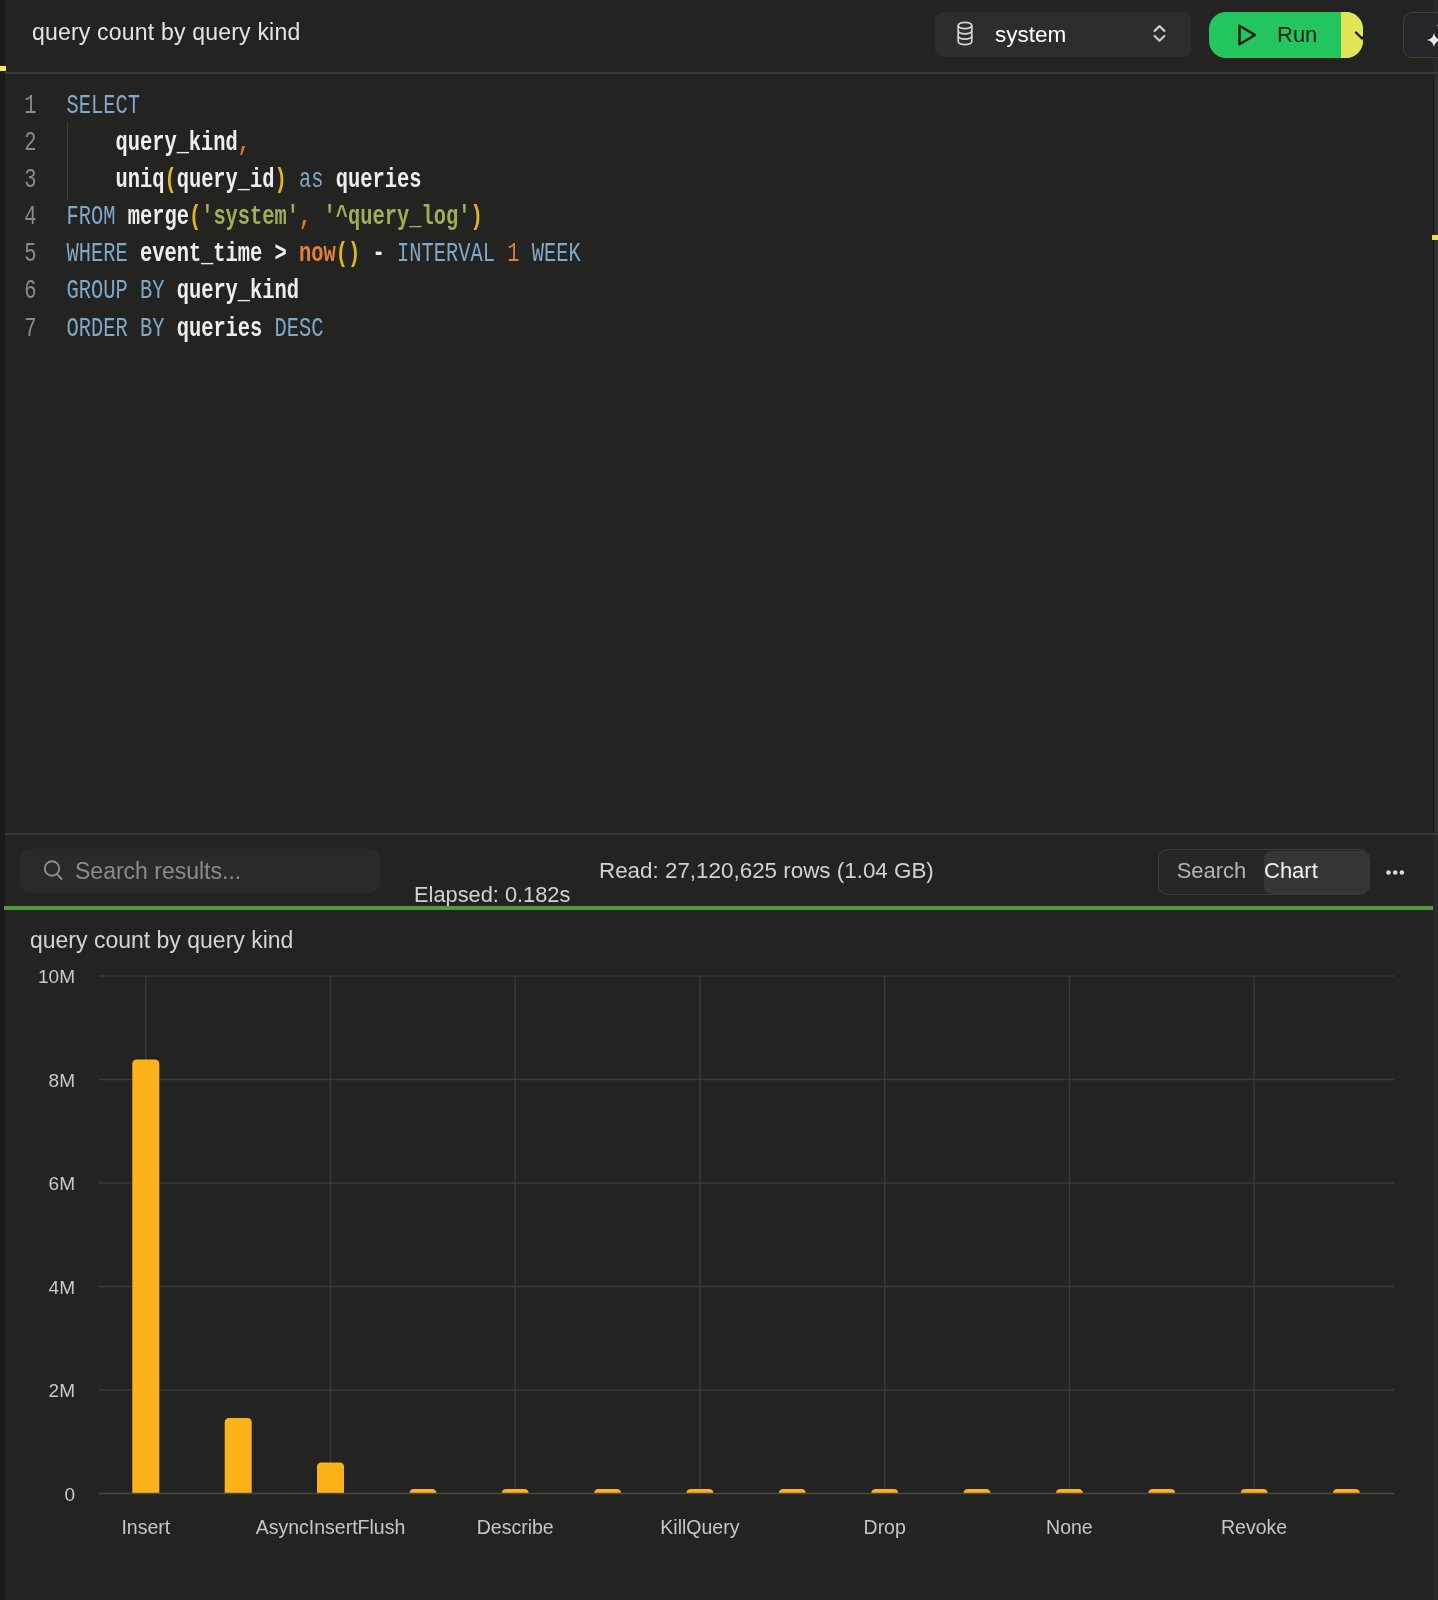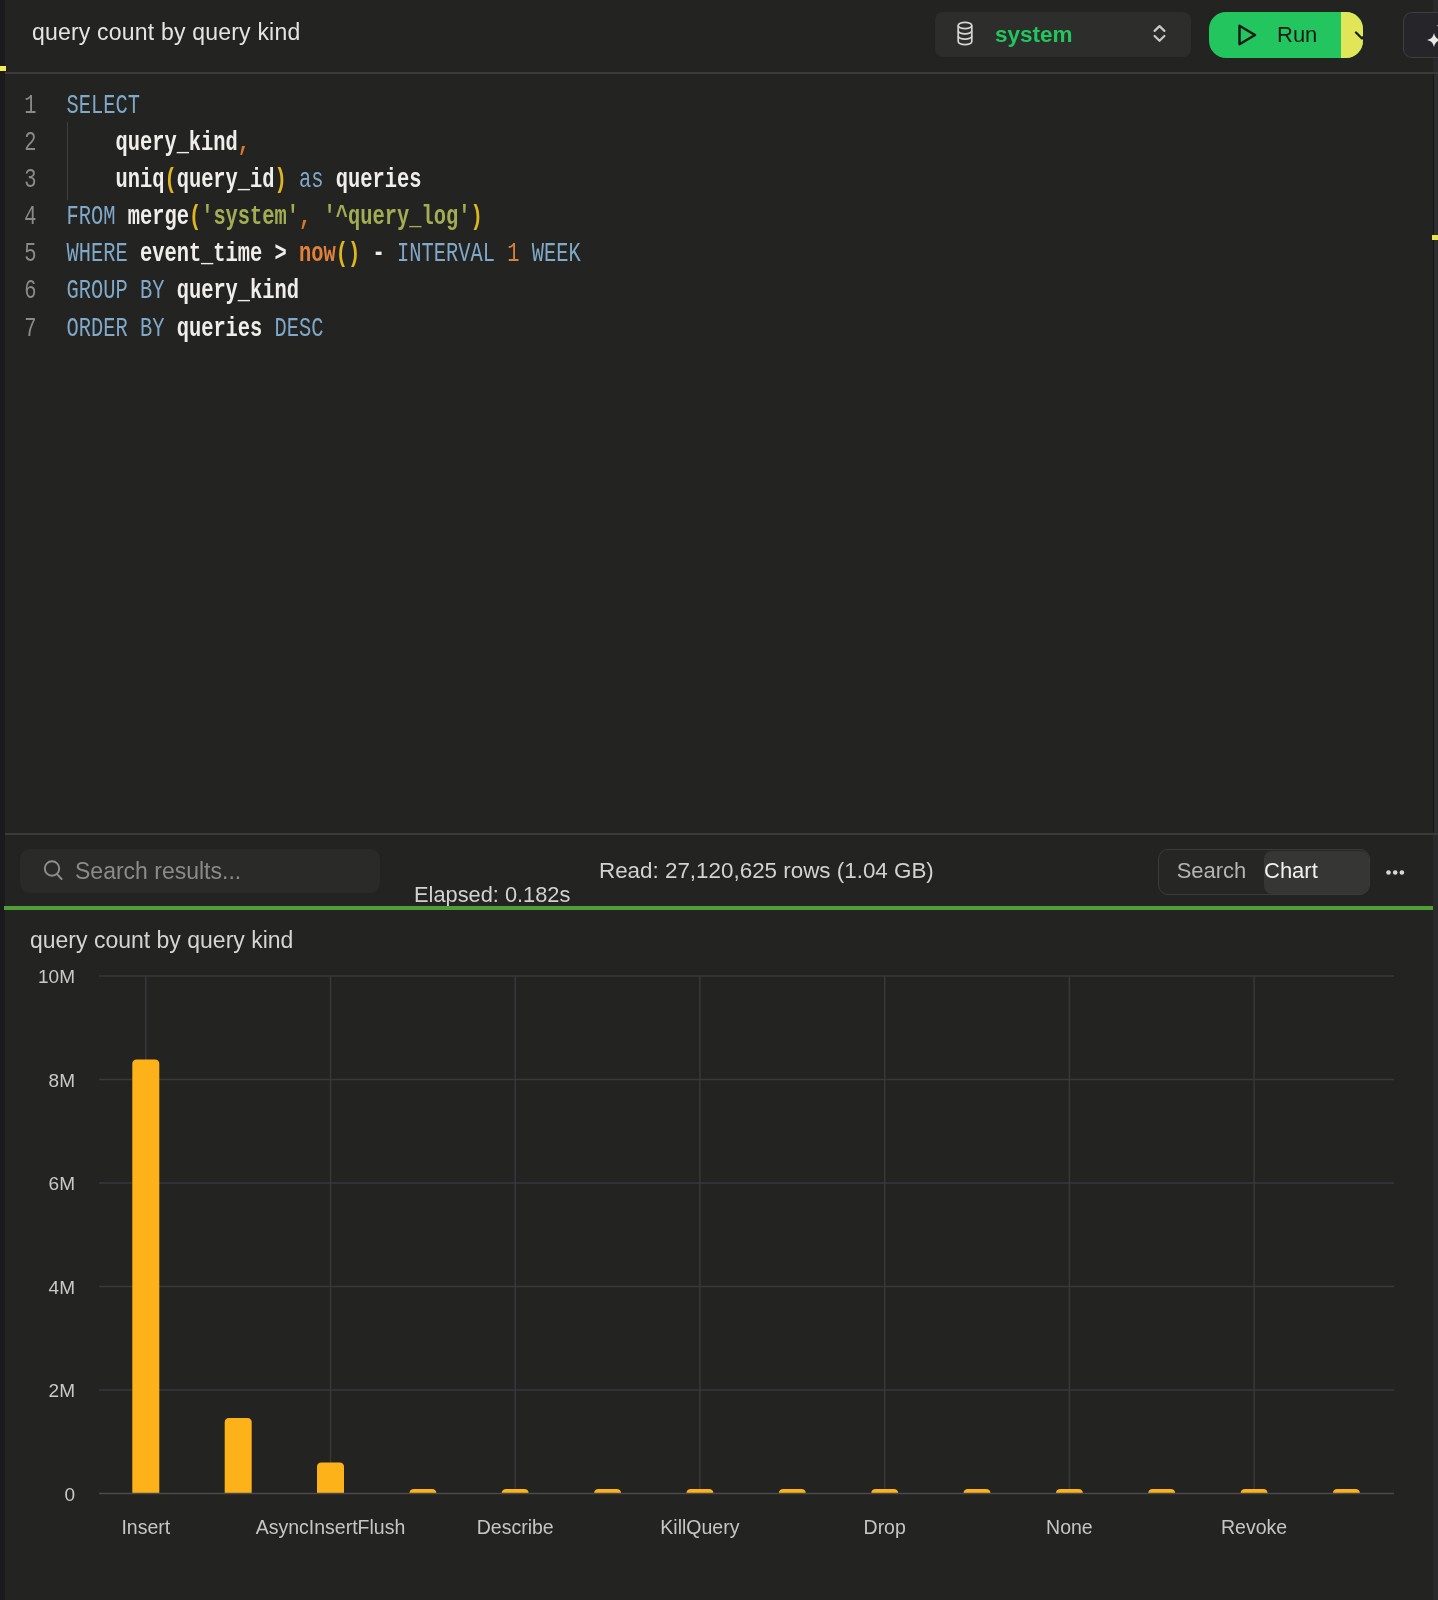--- a/index.html
+++ b/index.html
@@ -12,21 +12,21 @@
   #rstrip { left:1433px; top:0; width:5px; height:1600px; background:#2a2a2c; }
 
   
   #header { left:5px; top:0; width:1428px; height:72px; background:#232321; }
   #htitle { left:32px; top:19px; font-size:23px; color:#e4e4e2; letter-spacing:0.2px; }
   #hdivider { left:5px; top:72px; width:1433px; height:1.5px; background:#3a3a38; }
   #ydash { left:0; top:66px; width:6px; height:5px; background:#f2ec4e; }
 
   #dbsel { left:935px; top:12px; width:256px; height:45px; background:#2d2d2b; border-radius:8px; }
   #dbsel svg { position:absolute; }
-  #dbtext { left:60px; top:10px; font-size:22.5px; color:#22c55e; position:absolute;font-weight:bold; }
+  #dbtext { left:60px; top:10px; font-size:22.5px; color:#ffffff; position:absolute; }
 
   #runbtn { left:1209px; top:12px; width:154px; height:46px; background:#22c55e; border-radius:17px; overflow:hidden; }
   #runsplit { position:absolute; left:132px; top:0; width:42px; height:46px; background:#e0e657; }
   #runtext { position:absolute; left:68px; top:10px; font-size:22px; font-weight:500; color:#1b1b19; }
 
   #aibtn { left:1403px; top:12px; width:43px; height:46px; background:#26262a; border:1.5px solid #3e3e3c; border-radius:9px; overflow:hidden; }
 
   
   #editor { left:5px; top:73.5px; width:1428px; height:760px; background:#232321; overflow:hidden; }
   #edscale { position:absolute; left:0; top:14.5px; transform:scaleY(1.32); transform-origin:0 0; }

